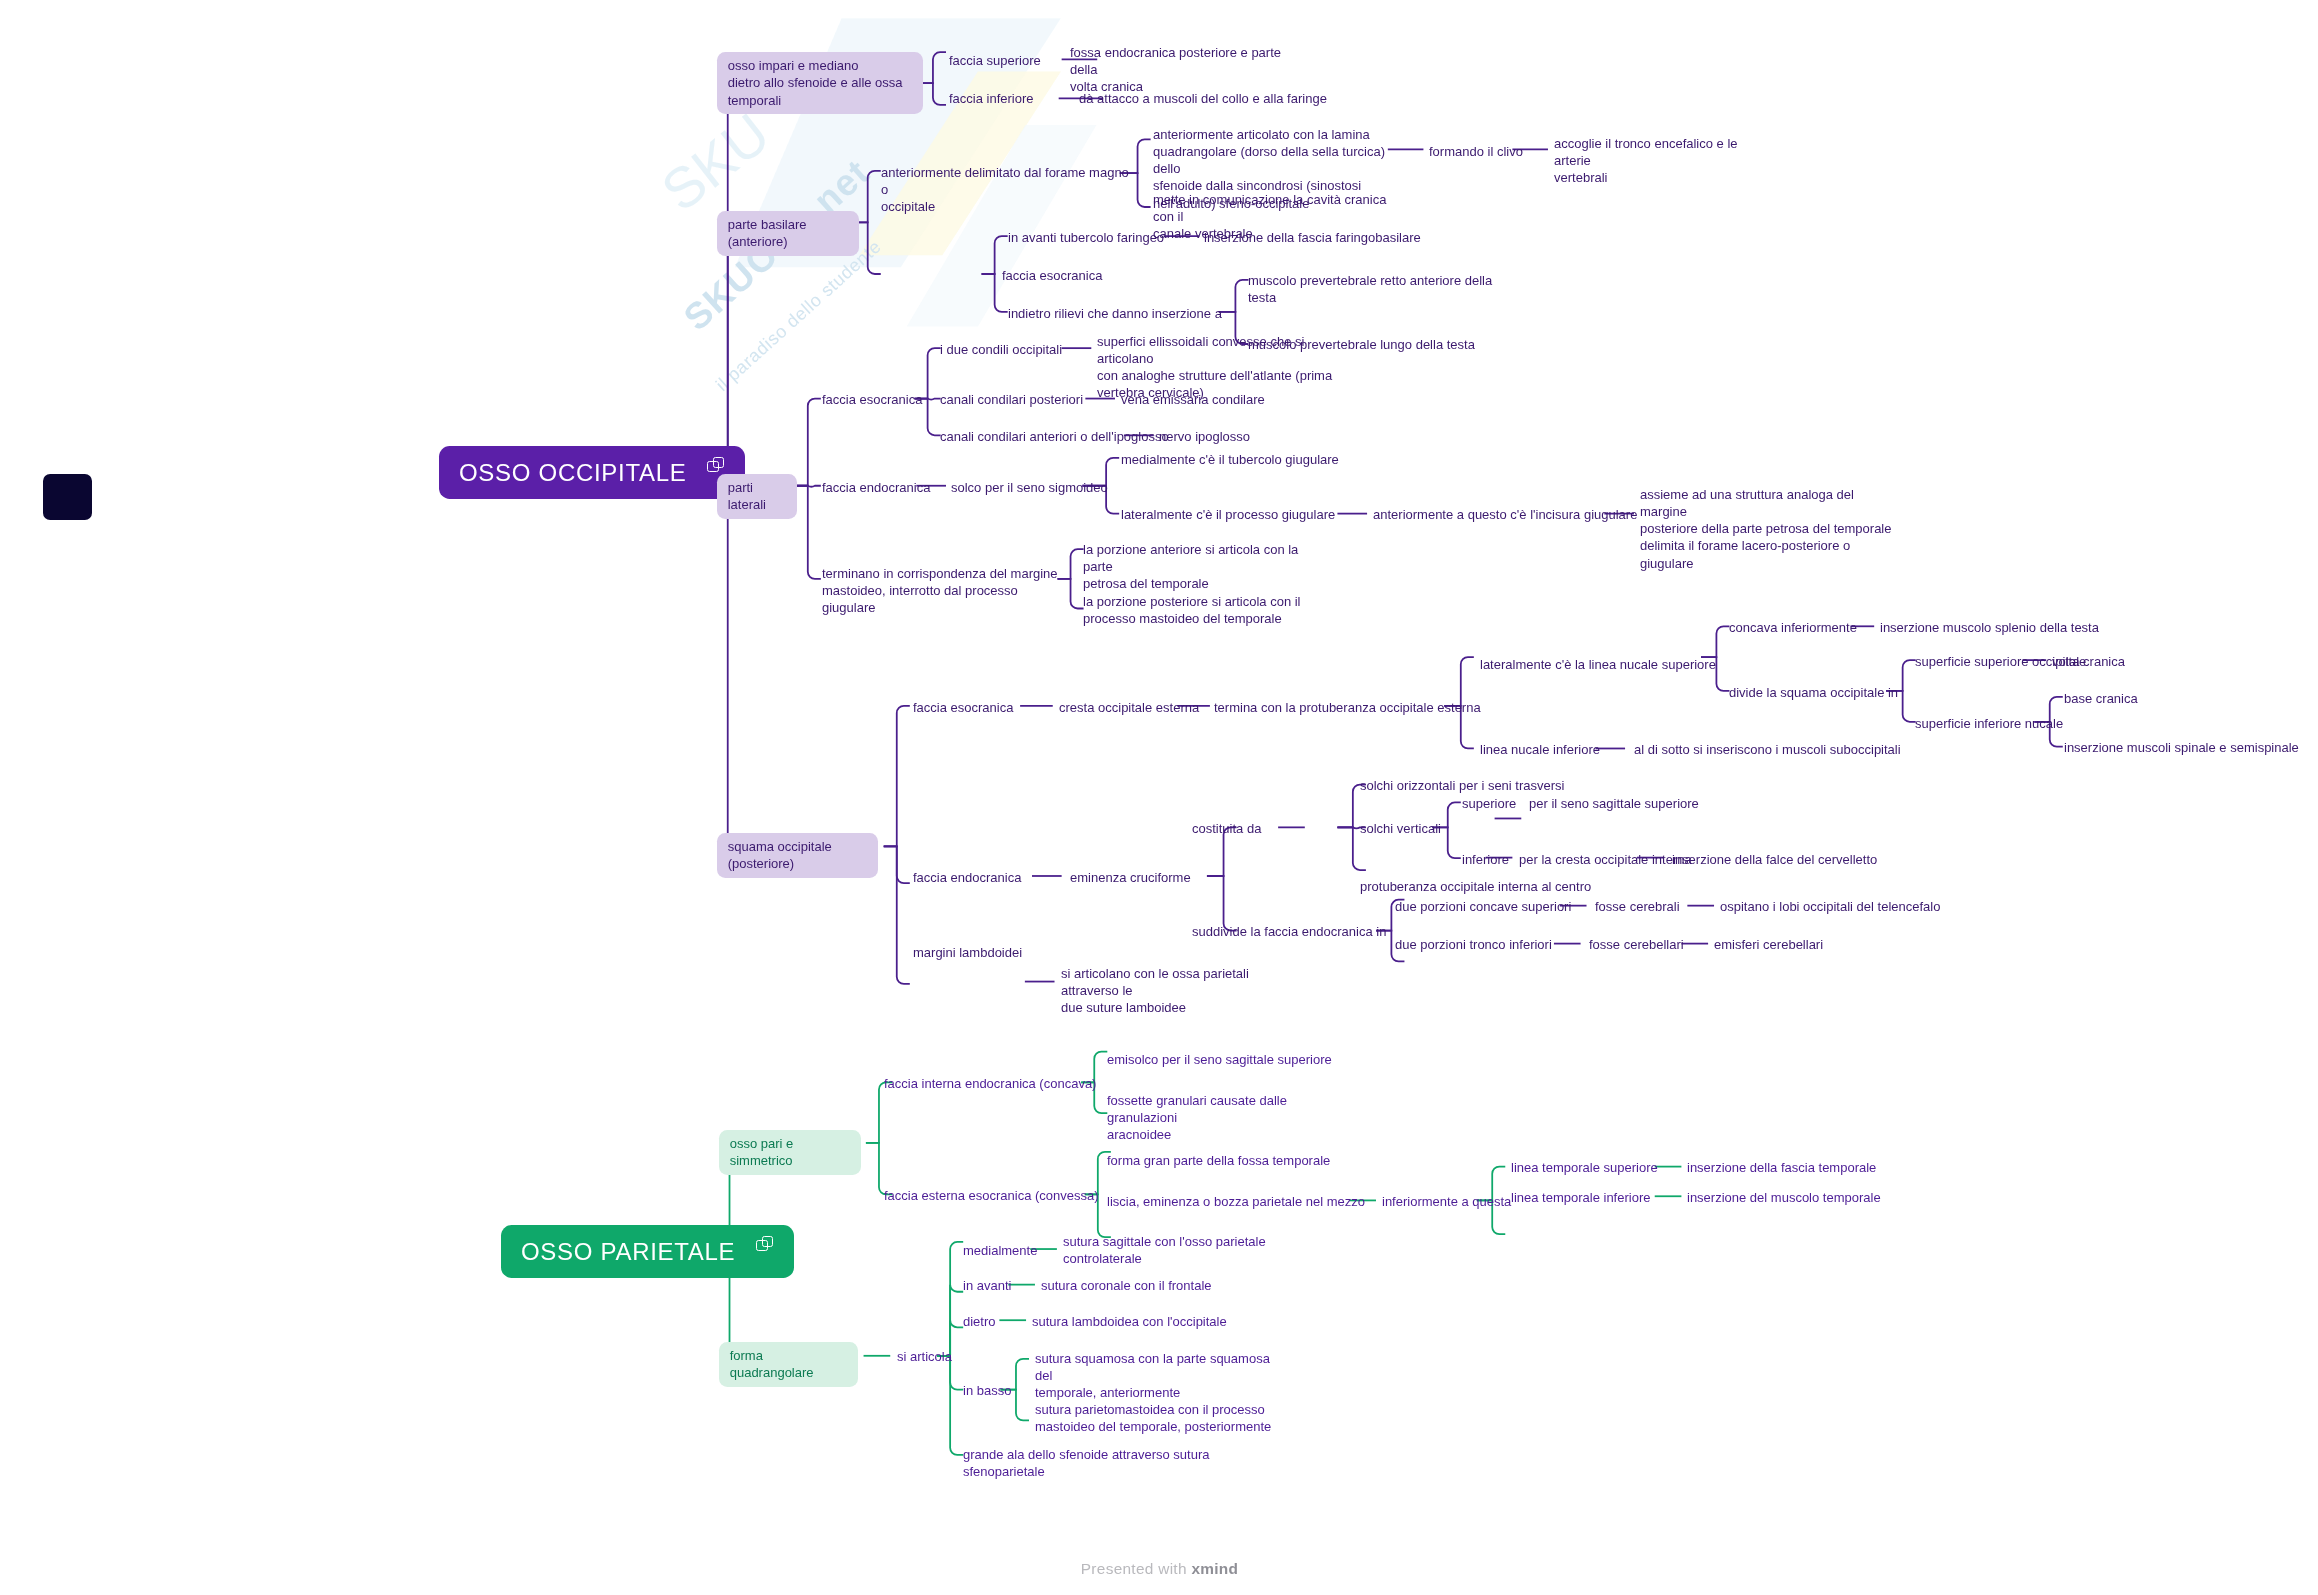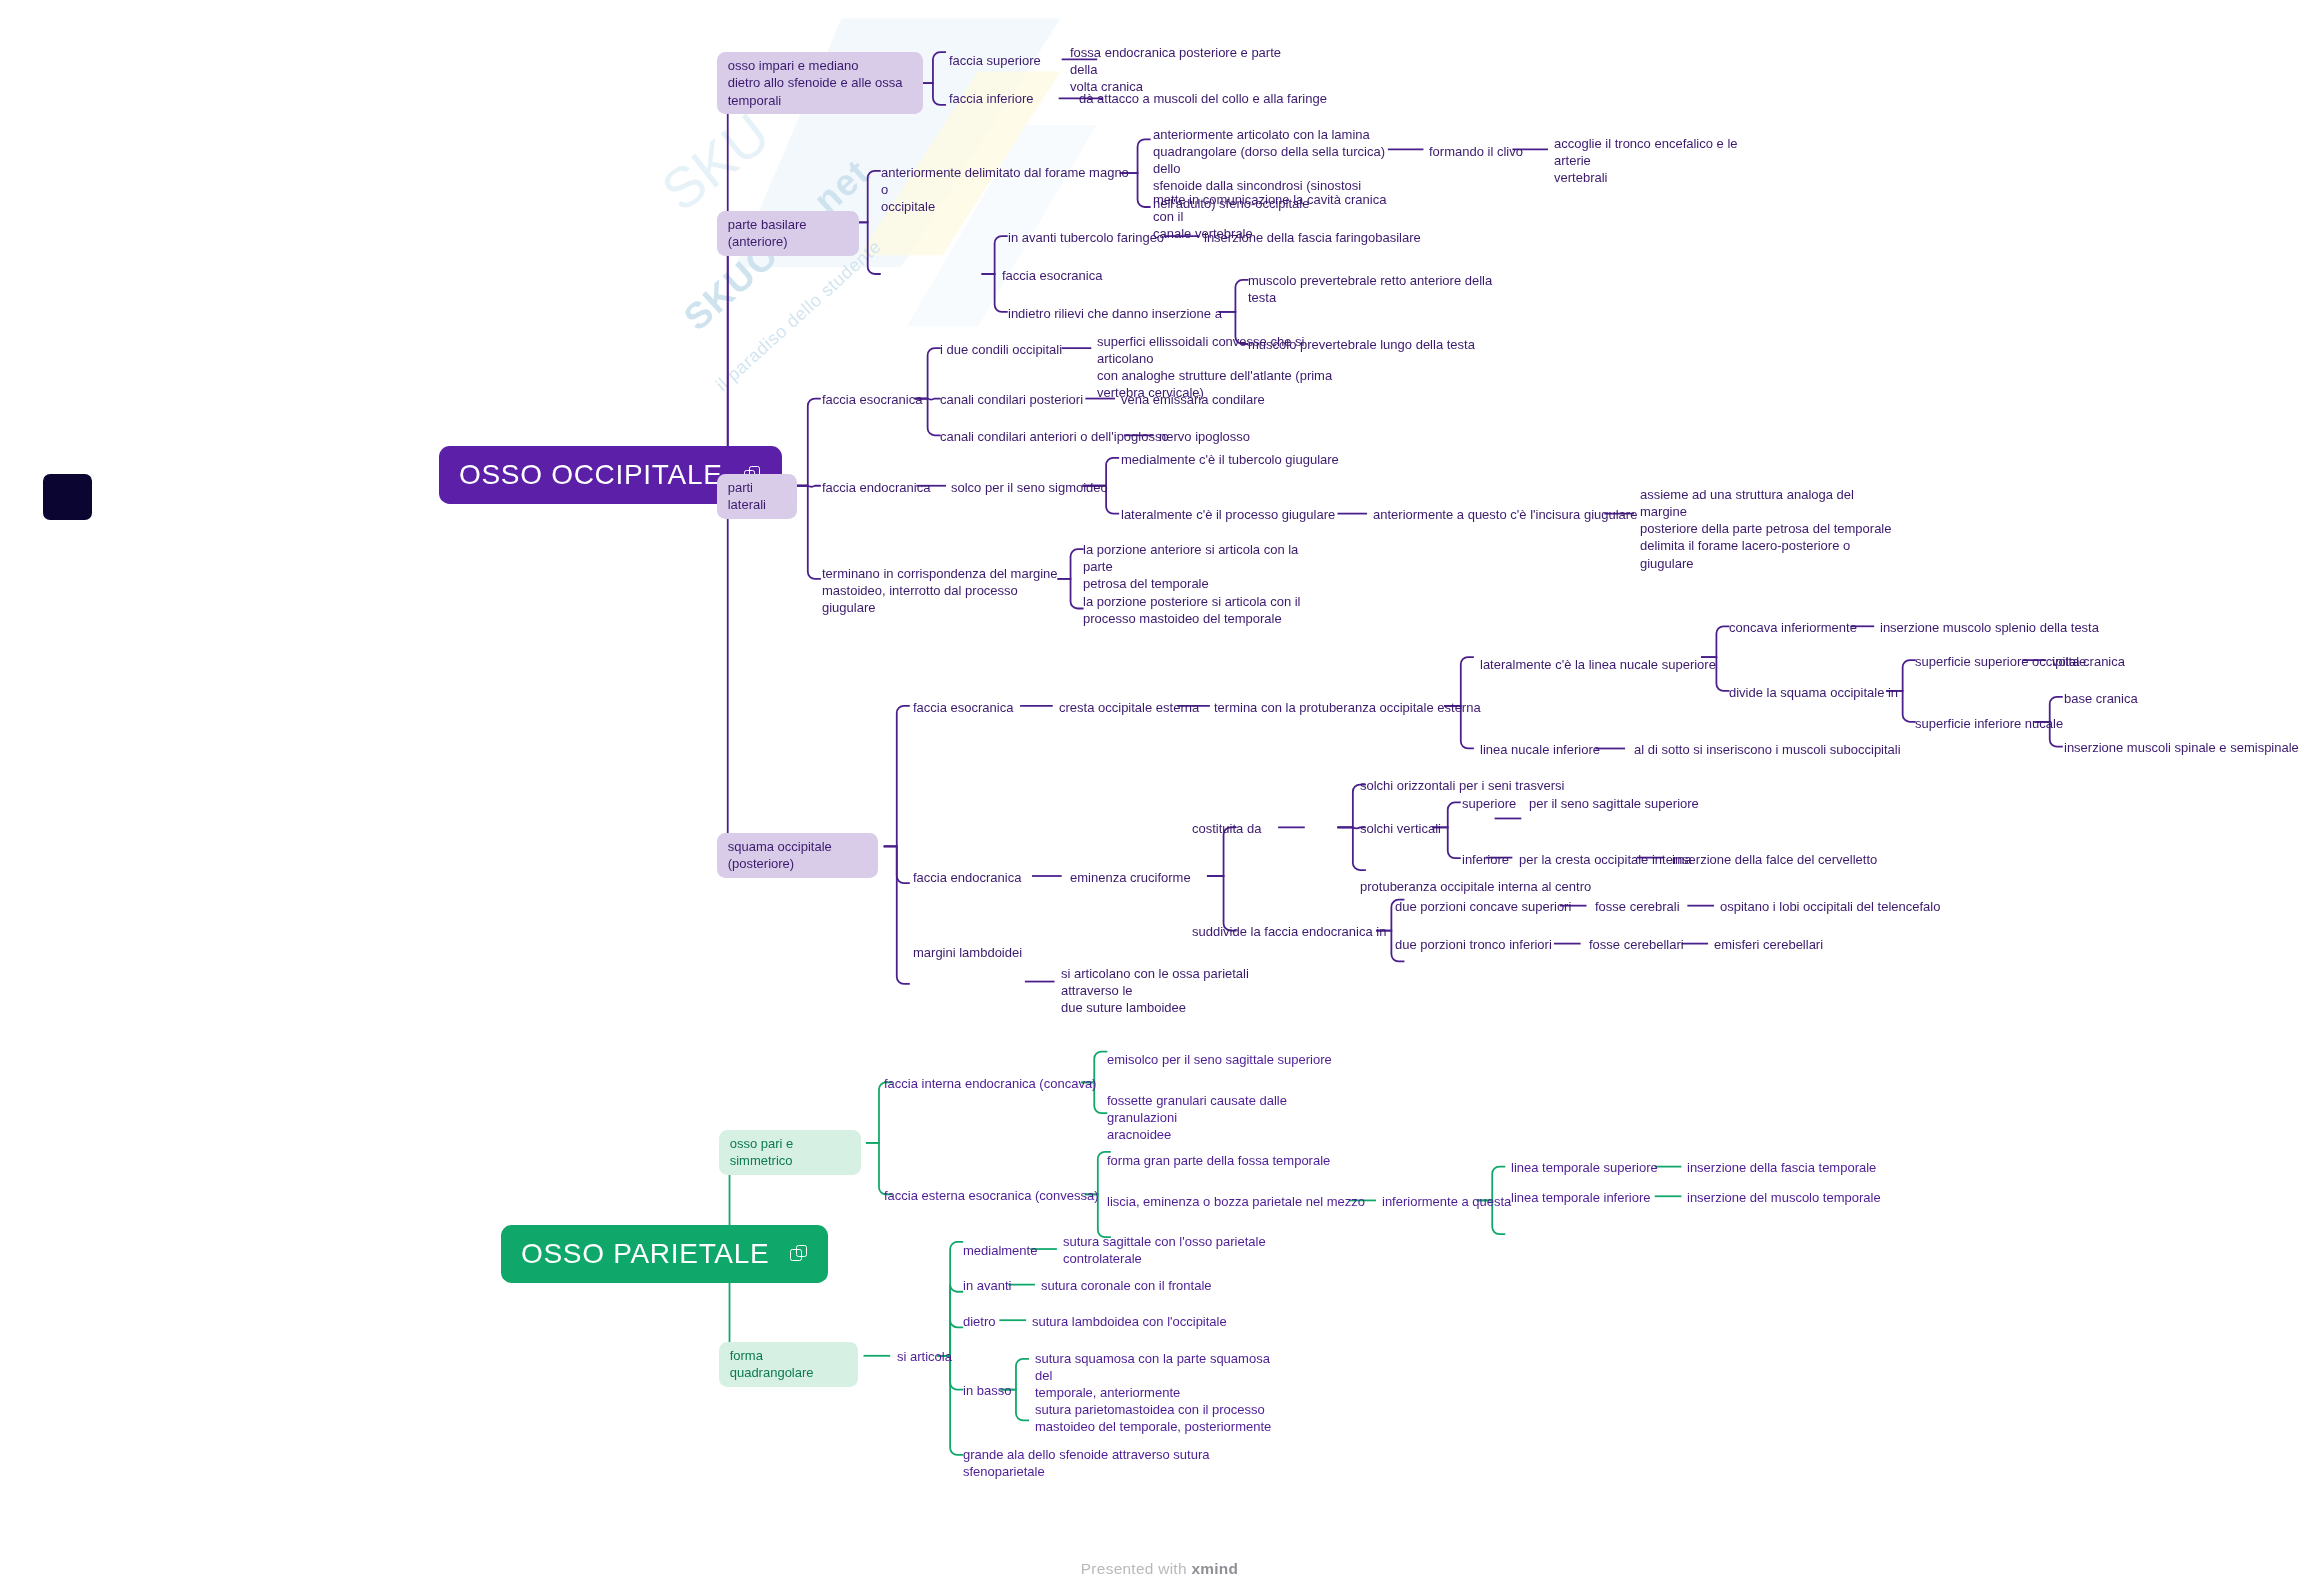--- a/index.html
+++ b/index.html
@@ -54,25 +54,25 @@
   }
   
   .node{
     position:absolute;
     white-space:pre-line;
     line-height:1.32;
   }
   .root{
     border-radius:10.7px;
     color:#ffffff;
-    font-size:28px;
+    font-size:24px;
     letter-spacing:0.7px;
     padding:10.7px 20px;
     display:flex;
-    align-items:center;
+    align-items:flex-start;
     gap:21px;
     box-sizing:border-box;
   }
   .root.occ{ background:#5b1fa8; }
   .root.par{ background:#0fa86a; }
   .root .copy-ico{
     display:inline-block;
     width:18px;height:18px;
     position:relative;
     flex:0 0 auto;

